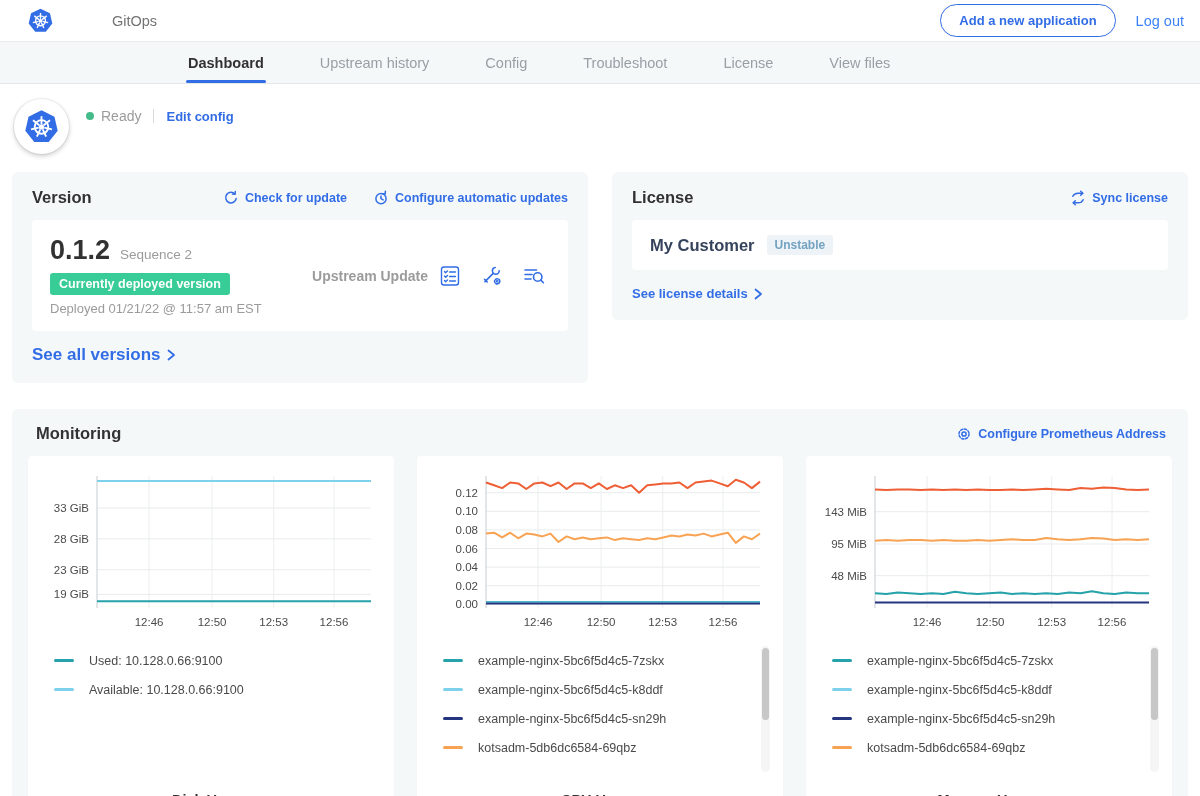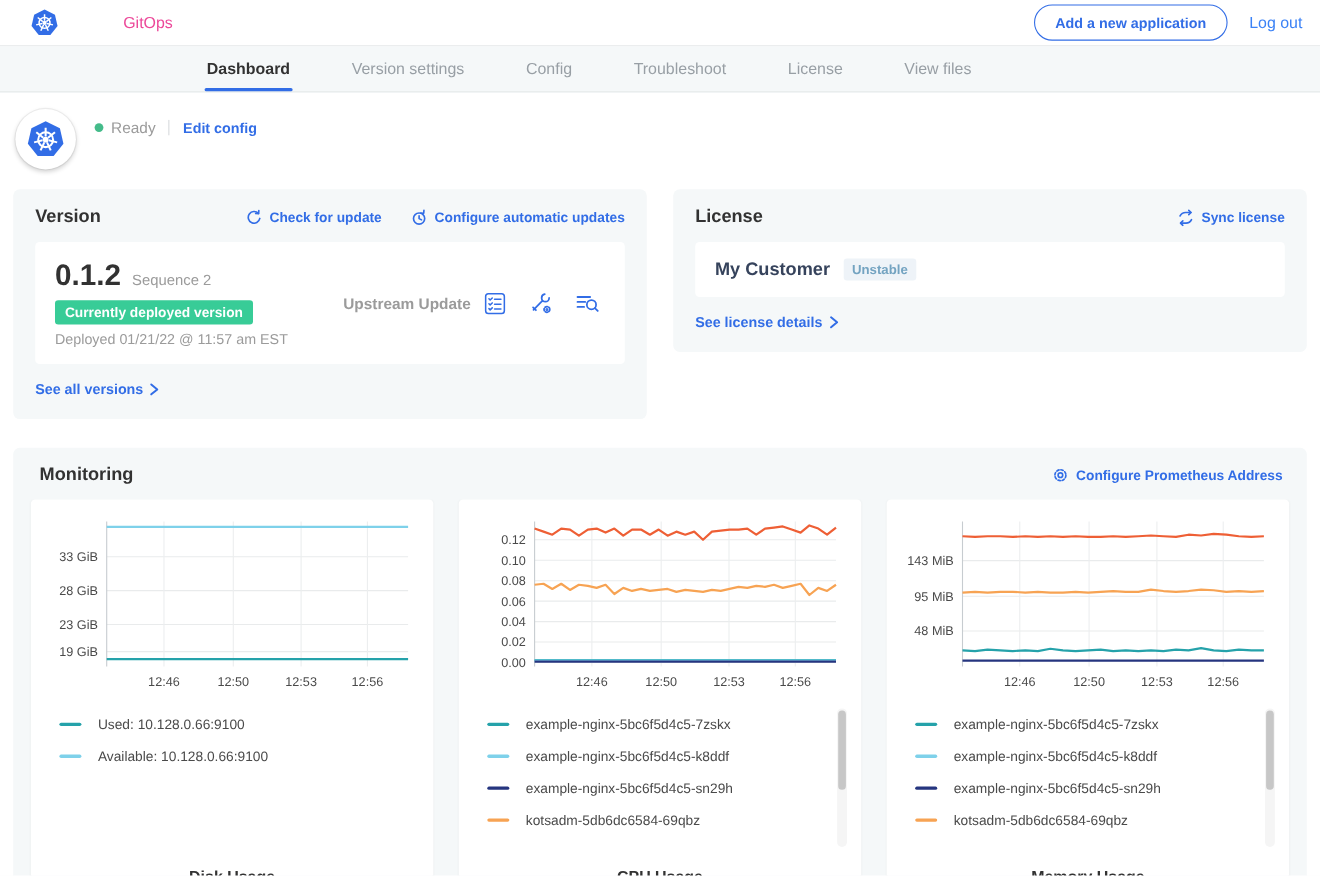--- a/index.html
+++ b/index.html
@@ -5,21 +5,21 @@
   * { margin:0; padding:0; box-sizing:border-box; }
   html,body { width:1200px; height:796px; background:#fff;
     font-family:"Liberation Sans", sans-serif; color:#4a4a4a; overflow:hidden; }
 
   
   .topnav { height:42px; display:flex; align-items:center; padding:0 16px 0 27px;
     background:#fff; border-bottom:1px solid #e9eced; position:relative; }
   .k8s-badge { width:27px; height:27px; display:flex; align-items:center; justify-content:center; }
   .top-tabs { display:flex; height:100%; margin-left:44px; gap:8px; }
   .top-tab { position:relative; display:flex; align-items:center; padding:0 14px;
-    font-size:14.5px; color:#ec4899; cursor:pointer; text-decoration:none; }
+    font-size:14.5px; color:#737373; cursor:pointer; text-decoration:none; }
   .top-tab.active { color:#323232; font-weight:bold; }
   .top-tab.active::after { content:""; position:absolute; left:4px; right:4px; bottom:0;
     height:3px; background:#326de6; border-radius:2px; }
   .topnav-right { margin-left:auto; display:flex; align-items:center; }
   .pill-btn { background:#fff; border:1px solid #326de6; color:#326de6; font-weight:bold;
     font-size:13px; padding:8px 18px; border-radius:18px; cursor:pointer;
     font-family:"Liberation Sans", sans-serif; }
   .logout { font-size:14.5px; color:#3b82f6; margin-left:20px; cursor:pointer; text-decoration:none; }
 
   
@@ -122,21 +122,21 @@
       <a class="top-tab">GitOps</a>
     </nav>
   <div class="topnav-right">
     <button class="pill-btn">Add a new application</button>
     <a class="logout">Log out</a>
   </div>
 </header>
 
 <nav class="subnav" id="sub-tabs">
     <a class="sub-tab active">Dashboard</a>
-    <a class="sub-tab">Version settings</a>
+    <a class="sub-tab">Upstream history</a>
     <a class="sub-tab">Config</a>
     <a class="sub-tab">Troubleshoot</a>
     <a class="sub-tab">License</a>
     <a class="sub-tab">View files</a>
   </nav>
 
 <section class="app-header">
   <div class="avatar">
     <svg width="37" height="37" viewBox="0 0 24 24">
       <polygon points="12,1.5 20.4,5.6 22.5,14.7 16.7,22 7.3,22 1.5,14.7 3.6,5.6" fill="#326de6"></polygon>
@@ -217,21 +217,21 @@
           <svg class="icon" width="24" height="24" viewBox="0 0 24 24" style="stroke-width:1.6">
             <line x1="3" y1="6" x2="14.5" y2="6"></line>
               <line x1="3" y1="10.5" x2="10" y2="10.5"></line>
               <line x1="3" y1="15" x2="9" y2="15"></line>
             <circle cx="15.7" cy="13" r="4.2"></circle>
               <line x1="18.8" y1="16.1" x2="21.4" y2="18.7"></line>
           </svg>
         </div>
       </div>
       <div class="see-link-row">
-        <a class="link" style="font-size:13px">
+        <a class="link" style="font-size:17px">
           <span>See all versions</span>
           <svg class="icon" width="9" height="12" viewBox="0 0 9 12" style="stroke-width:1.8">
             <polyline points="1.5,1.5 7,6 1.5,10.5"></polyline>
           </svg>
         </a>
       </div>
     </section>
 
     <section class="panel license-panel">
       <div class="panel-head">

